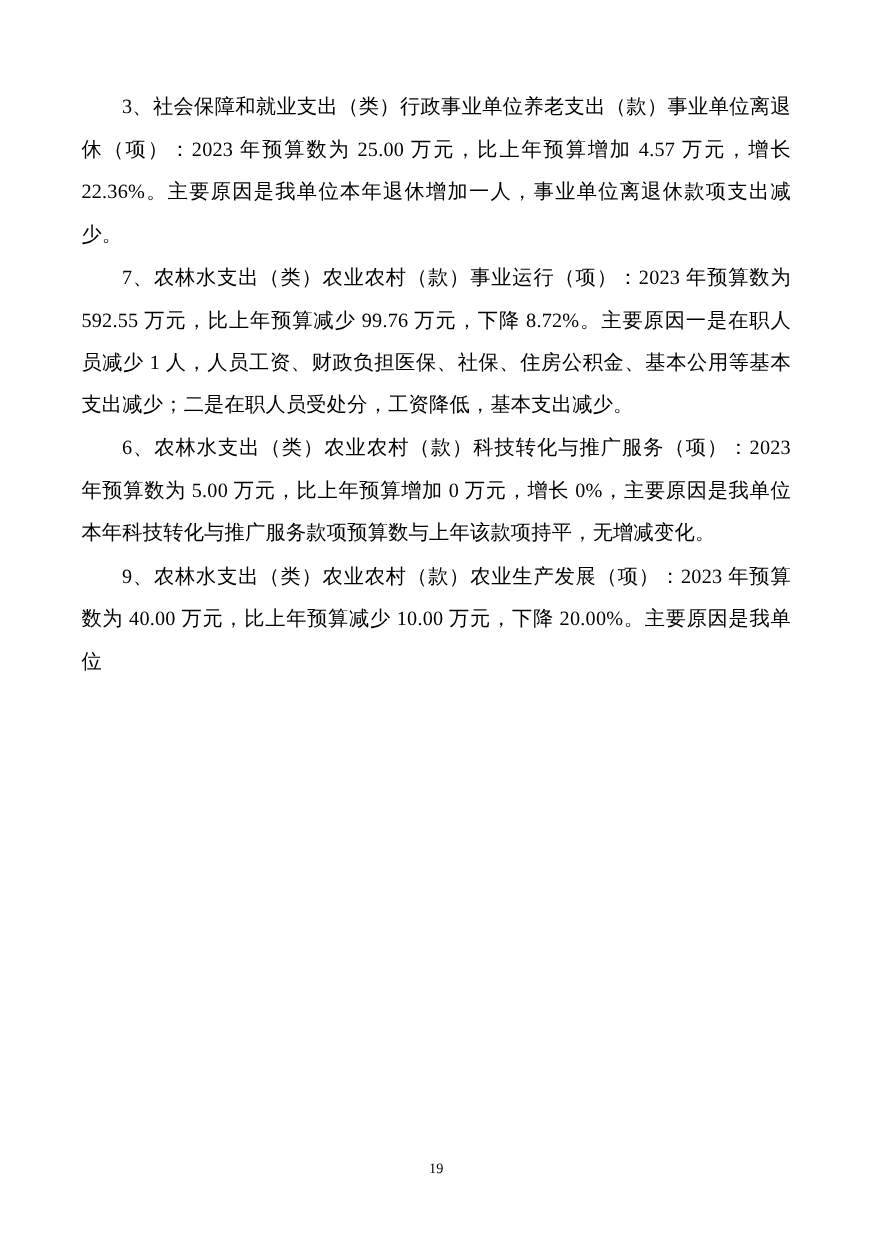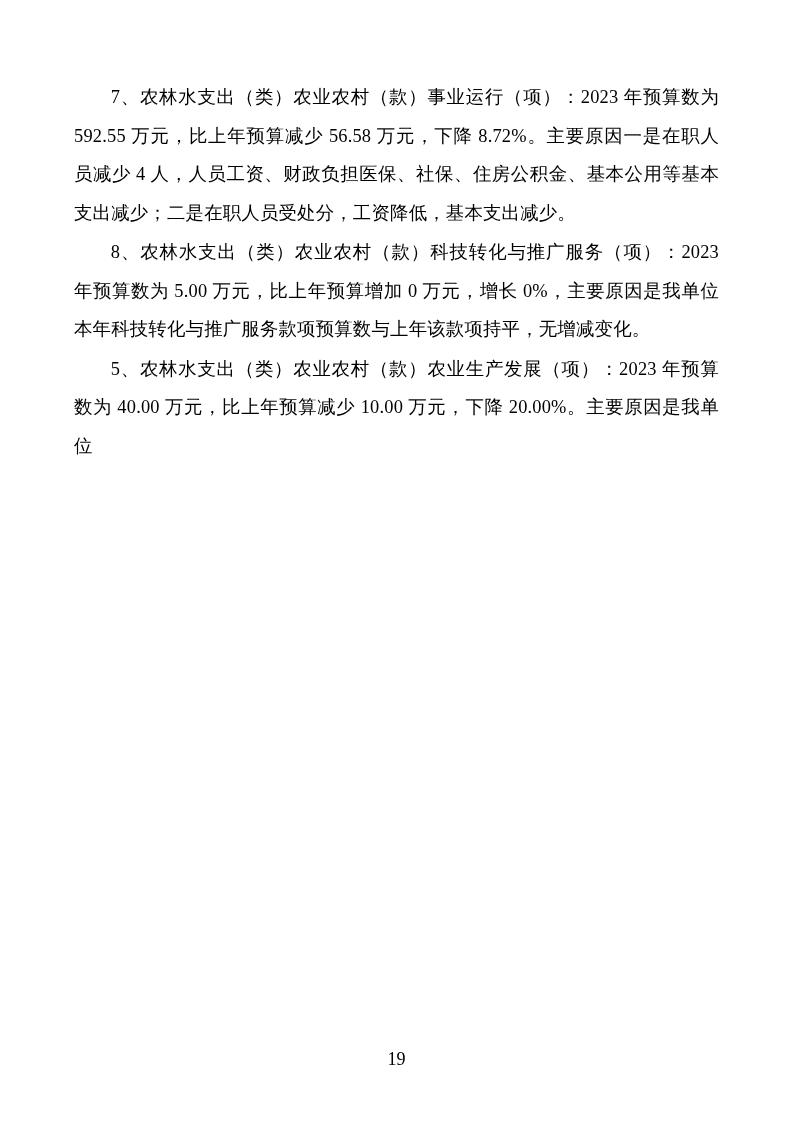--- a/index.html
+++ b/index.html
@@ -35,28 +35,29 @@
     text-indent: 2em;
     margin: 0 0 1px 0;
     white-space: normal;
   }
   .page-number {
     position: absolute;
     left: 0;
     right: 0;
     bottom: 52px;
     text-align: center;
-    font-size: 18px;
+    font-size: 13px;
     font-family: "Liberation Serif", "DejaVu Serif", serif;
     color: #000000;
   }
 </style>
 </head>
 <body>
 
 <div class="page">
   <div class="body-text">
-    <p class="para">7、农林水支出（类）农业农村（款）事业运行（项）：2023 年预算数为 592.55 万元，比上年预算减少 56.58 万元，下降 8.72%。主要原因一是在职人员减少 4 人，人员工资、财政负担医保、社保、住房公积金、基本公用等基本支出减少；二是在职人员受处分，工资降低，基本支出减少。</p>
-    <p class="para">8、农林水支出（类）农业农村（款）科技转化与推广服务（项）：2023 年预算数为 5.00 万元，比上年预算增加 0 万元，增长 0%，主要原因是我单位本年科技转化与推广服务款项预算数与上年该款项持平，无增减变化。</p>
-    <p class="para">5、农林水支出（类）农业农村（款）农业生产发展（项）：2023 年预算数为 40.00 万元，比上年预算减少 10.00 万元，下降 20.00%。主要原因是我单位</p>
+    <p class="para">3、社会保障和就业支出（类）行政事业单位养老支出（款）事业单位离退休（项）：2023 年预算数为 25.00 万元，比上年预算增加 4.57 万元，增长 22.36%。主要原因是我单位本年退休增加一人，事业单位离退休款项支出减少。</p>
+    <p class="para">7、农林水支出（类）农业农村（款）事业运行（项）：2023 年预算数为 592.55 万元，比上年预算减少 99.76 万元，下降 8.72%。主要原因一是在职人员减少 1 人，人员工资、财政负担医保、社保、住房公积金、基本公用等基本支出减少；二是在职人员受处分，工资降低，基本支出减少。</p>
+    <p class="para">6、农林水支出（类）农业农村（款）科技转化与推广服务（项）：2023 年预算数为 5.00 万元，比上年预算增加 0 万元，增长 0%，主要原因是我单位本年科技转化与推广服务款项预算数与上年该款项持平，无增减变化。</p>
+    <p class="para">9、农林水支出（类）农业农村（款）农业生产发展（项）：2023 年预算数为 40.00 万元，比上年预算减少 10.00 万元，下降 20.00%。主要原因是我单位</p>
   </div>
   <div class="page-number">19</div>
 </div>
 
 </body></html>

